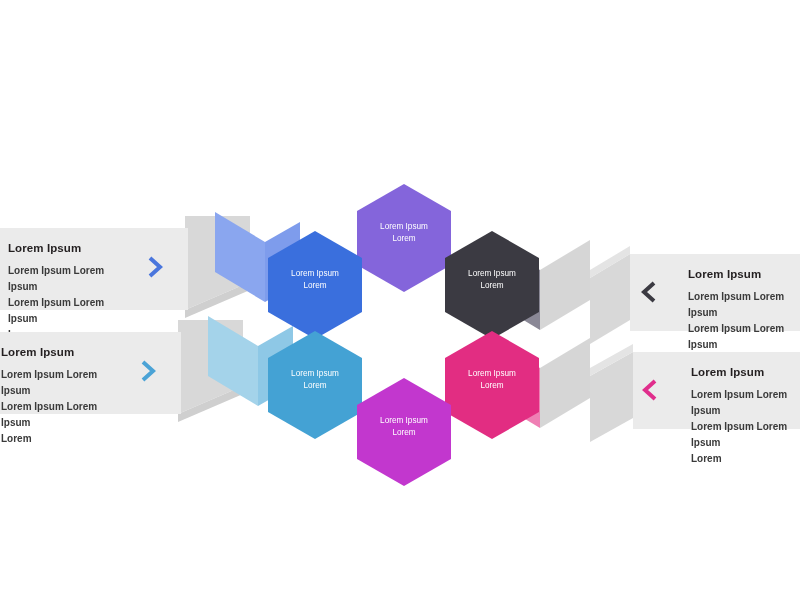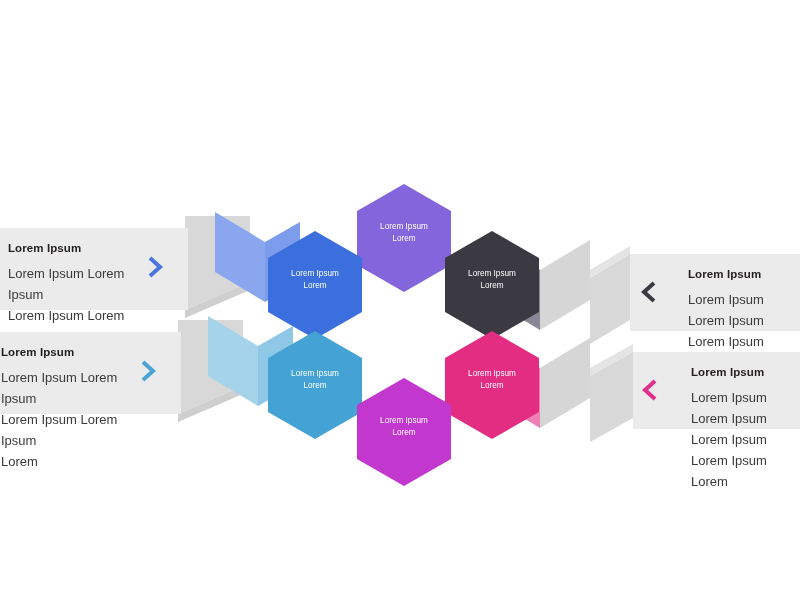--- a/index.html
+++ b/index.html
@@ -32,22 +32,22 @@
   }
   .panel-title {
     font-size: 11.5px;
     font-weight: bold;
     color: #231f20;
     letter-spacing: 0.1px;
     margin: 0;
     line-height: 1.1;
   }
   .panel-body {
-    font-size: 13px;
-    font-weight: normal;
+    font-size: 10px;
+    font-weight: bold;
     color: #3a3a3a;
     line-height: 1.62;
     margin: 0;
     max-width: 122px;
   }
   .panel-text-left {
     position: absolute;
     right: 58px;
     top: 14px;
     text-align: left;

